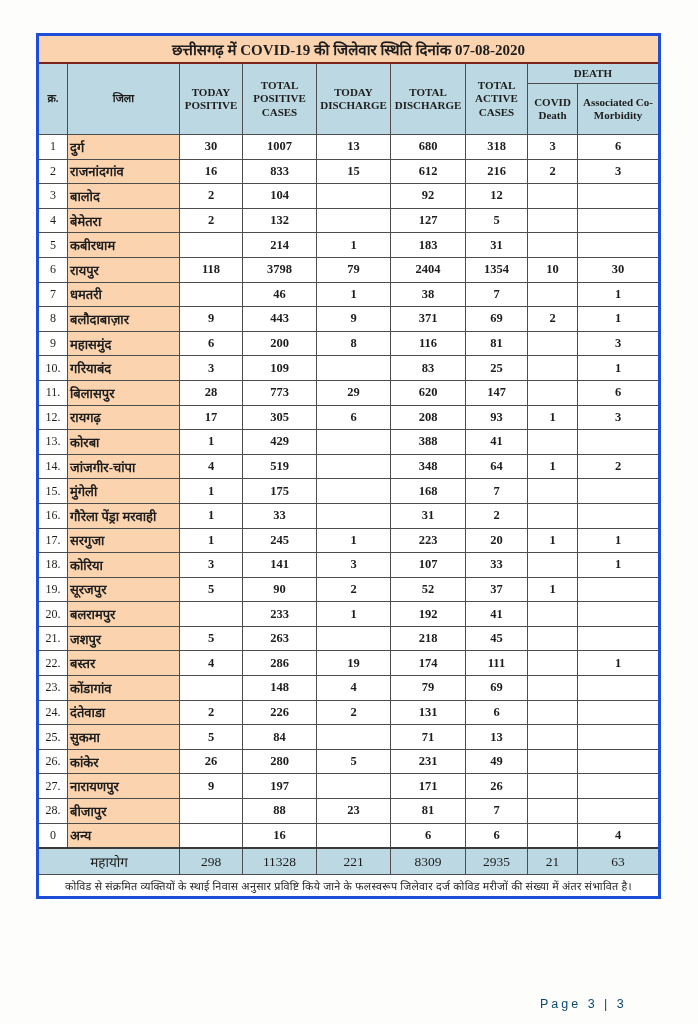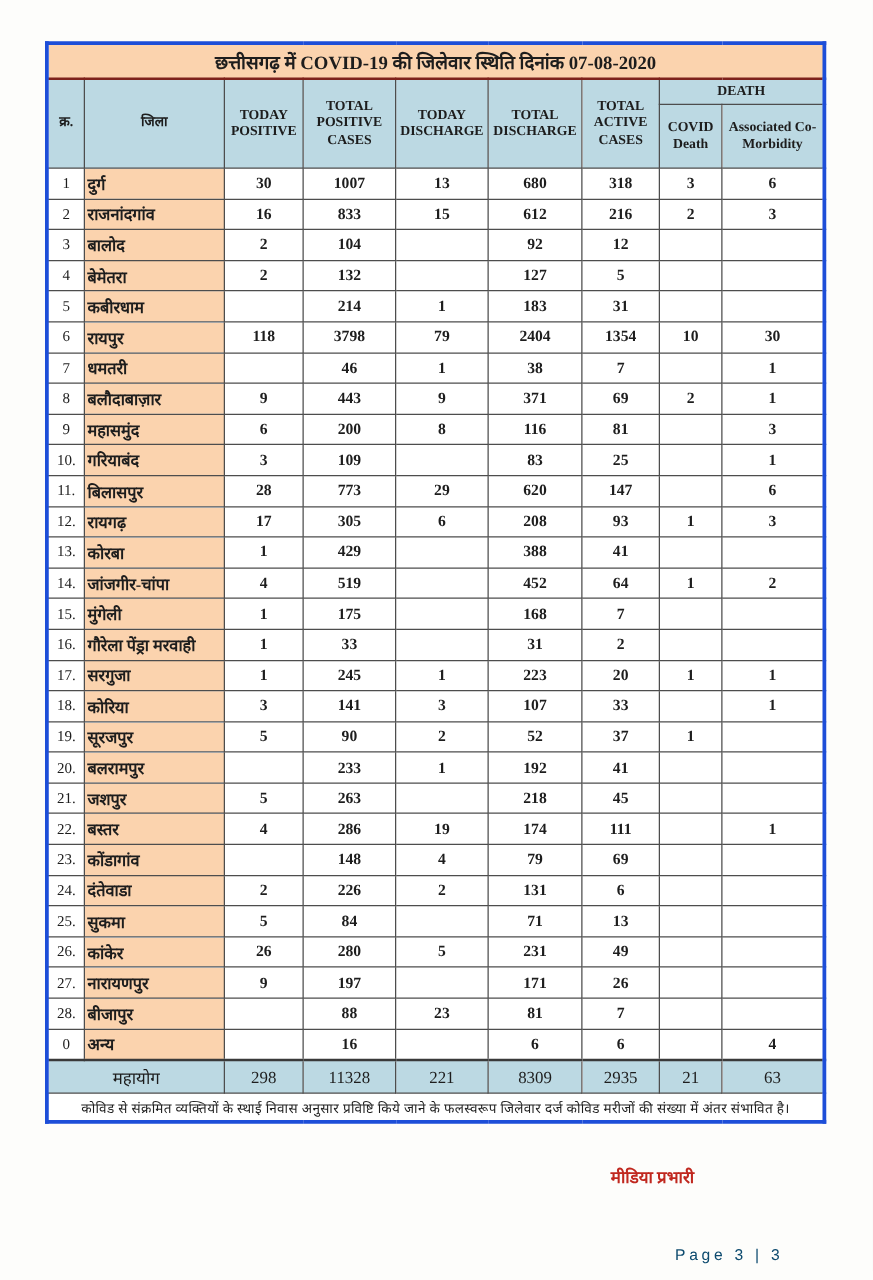--- a/index.html
+++ b/index.html
@@ -250,21 +250,21 @@
           <td class="num">41</td>
           <td class="num"></td>
           <td class="num"></td>
         </tr>
         <tr>
           <td class="serial">14.</td>
           <td class="district">जांजगीर-चांपा</td>
           <td class="num">4</td>
           <td class="num">519</td>
           <td class="num"></td>
-          <td class="num">452</td>
+          <td class="num">348</td>
           <td class="num">64</td>
           <td class="num">1</td>
           <td class="num">2</td>
         </tr>
         <tr>
           <td class="serial">15.</td>
           <td class="district">मुंगेली</td>
           <td class="num">1</td>
           <td class="num">175</td>
           <td class="num"></td>
@@ -439,18 +439,17 @@
         <td>21</td>
         <td>63</td>
       </tr>
       <tr>
         <td class="footnote-cell" colspan="9">कोविड से संक्रमित व्यक्तियों के स्थाई निवास अनुसार प्रविष्टि किये जाने के फलस्वरूप जिलेवार दर्ज कोविड मरीजों की संख्या में अंतर संभावित है।</td>
       </tr>
     </tfoot>
   </table>
 
   <div class="signature">
-    <div>मीडिया प्रभारी</div>
   </div>
 
   <div class="page-label">Page 3 | 3</div>
 
 </div>
 
 </body></html>

